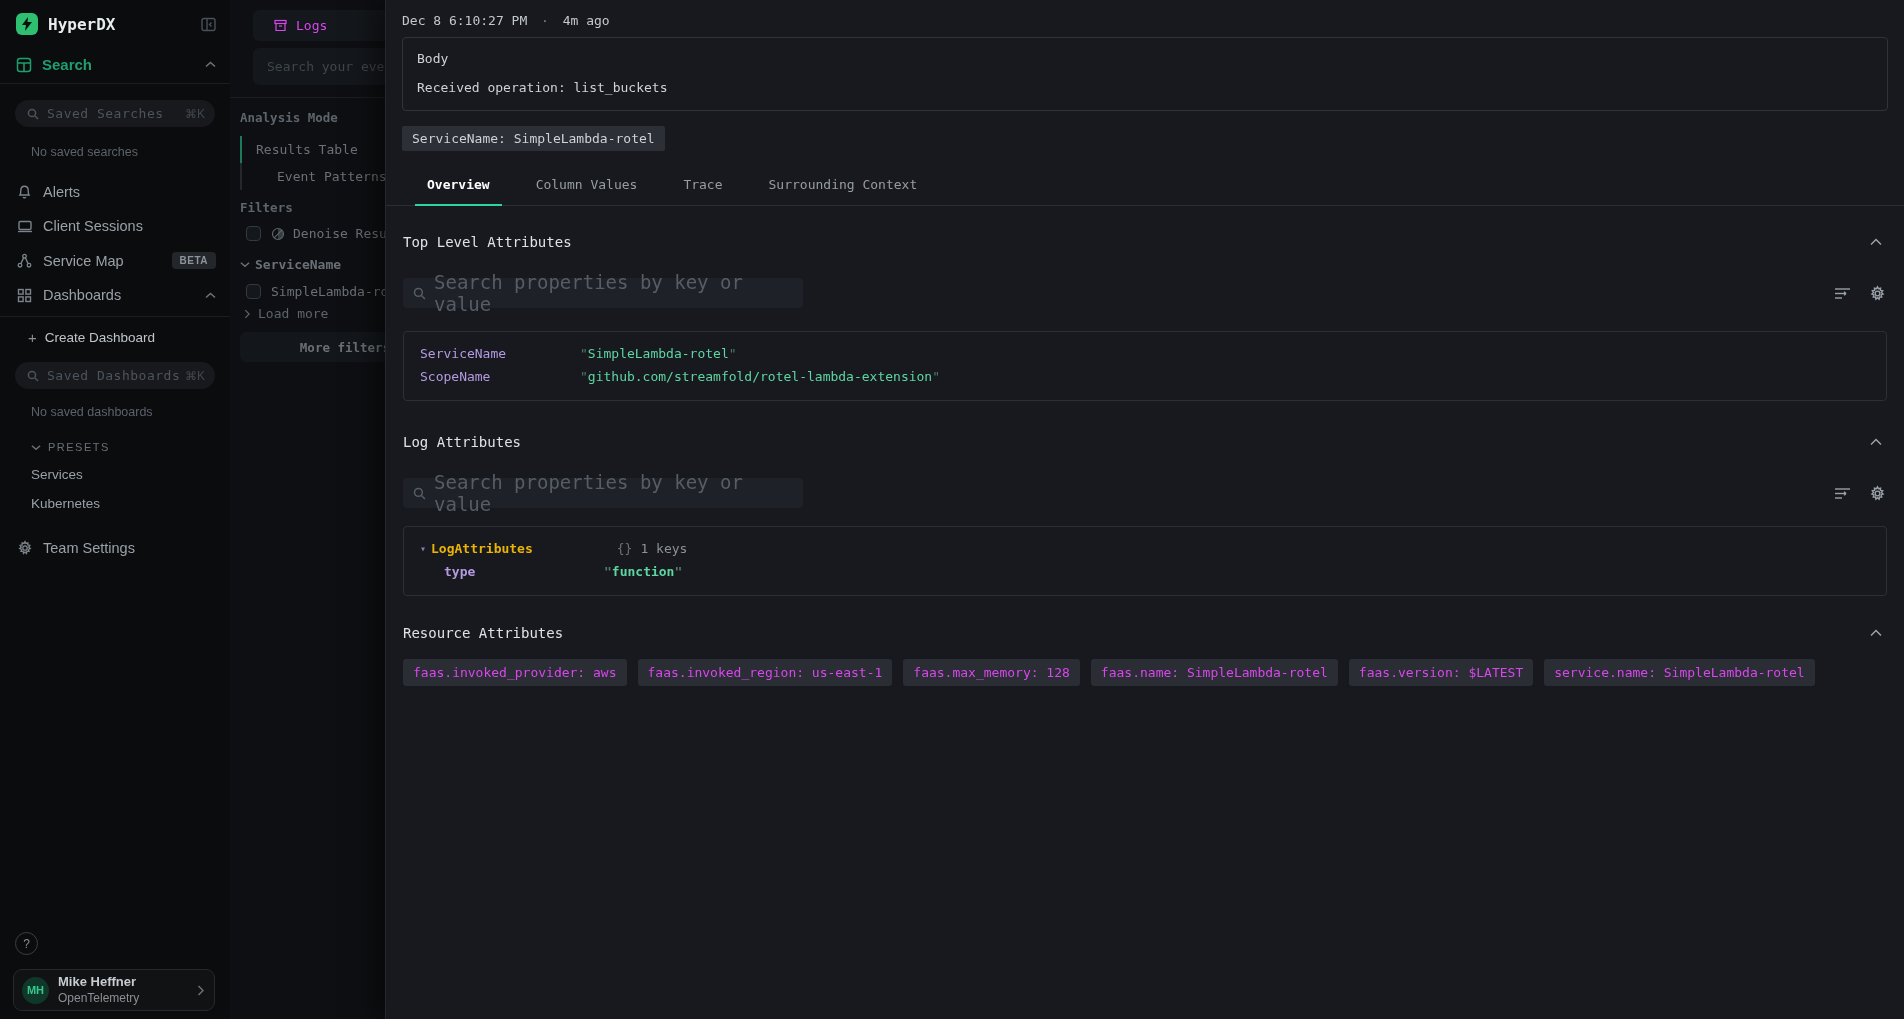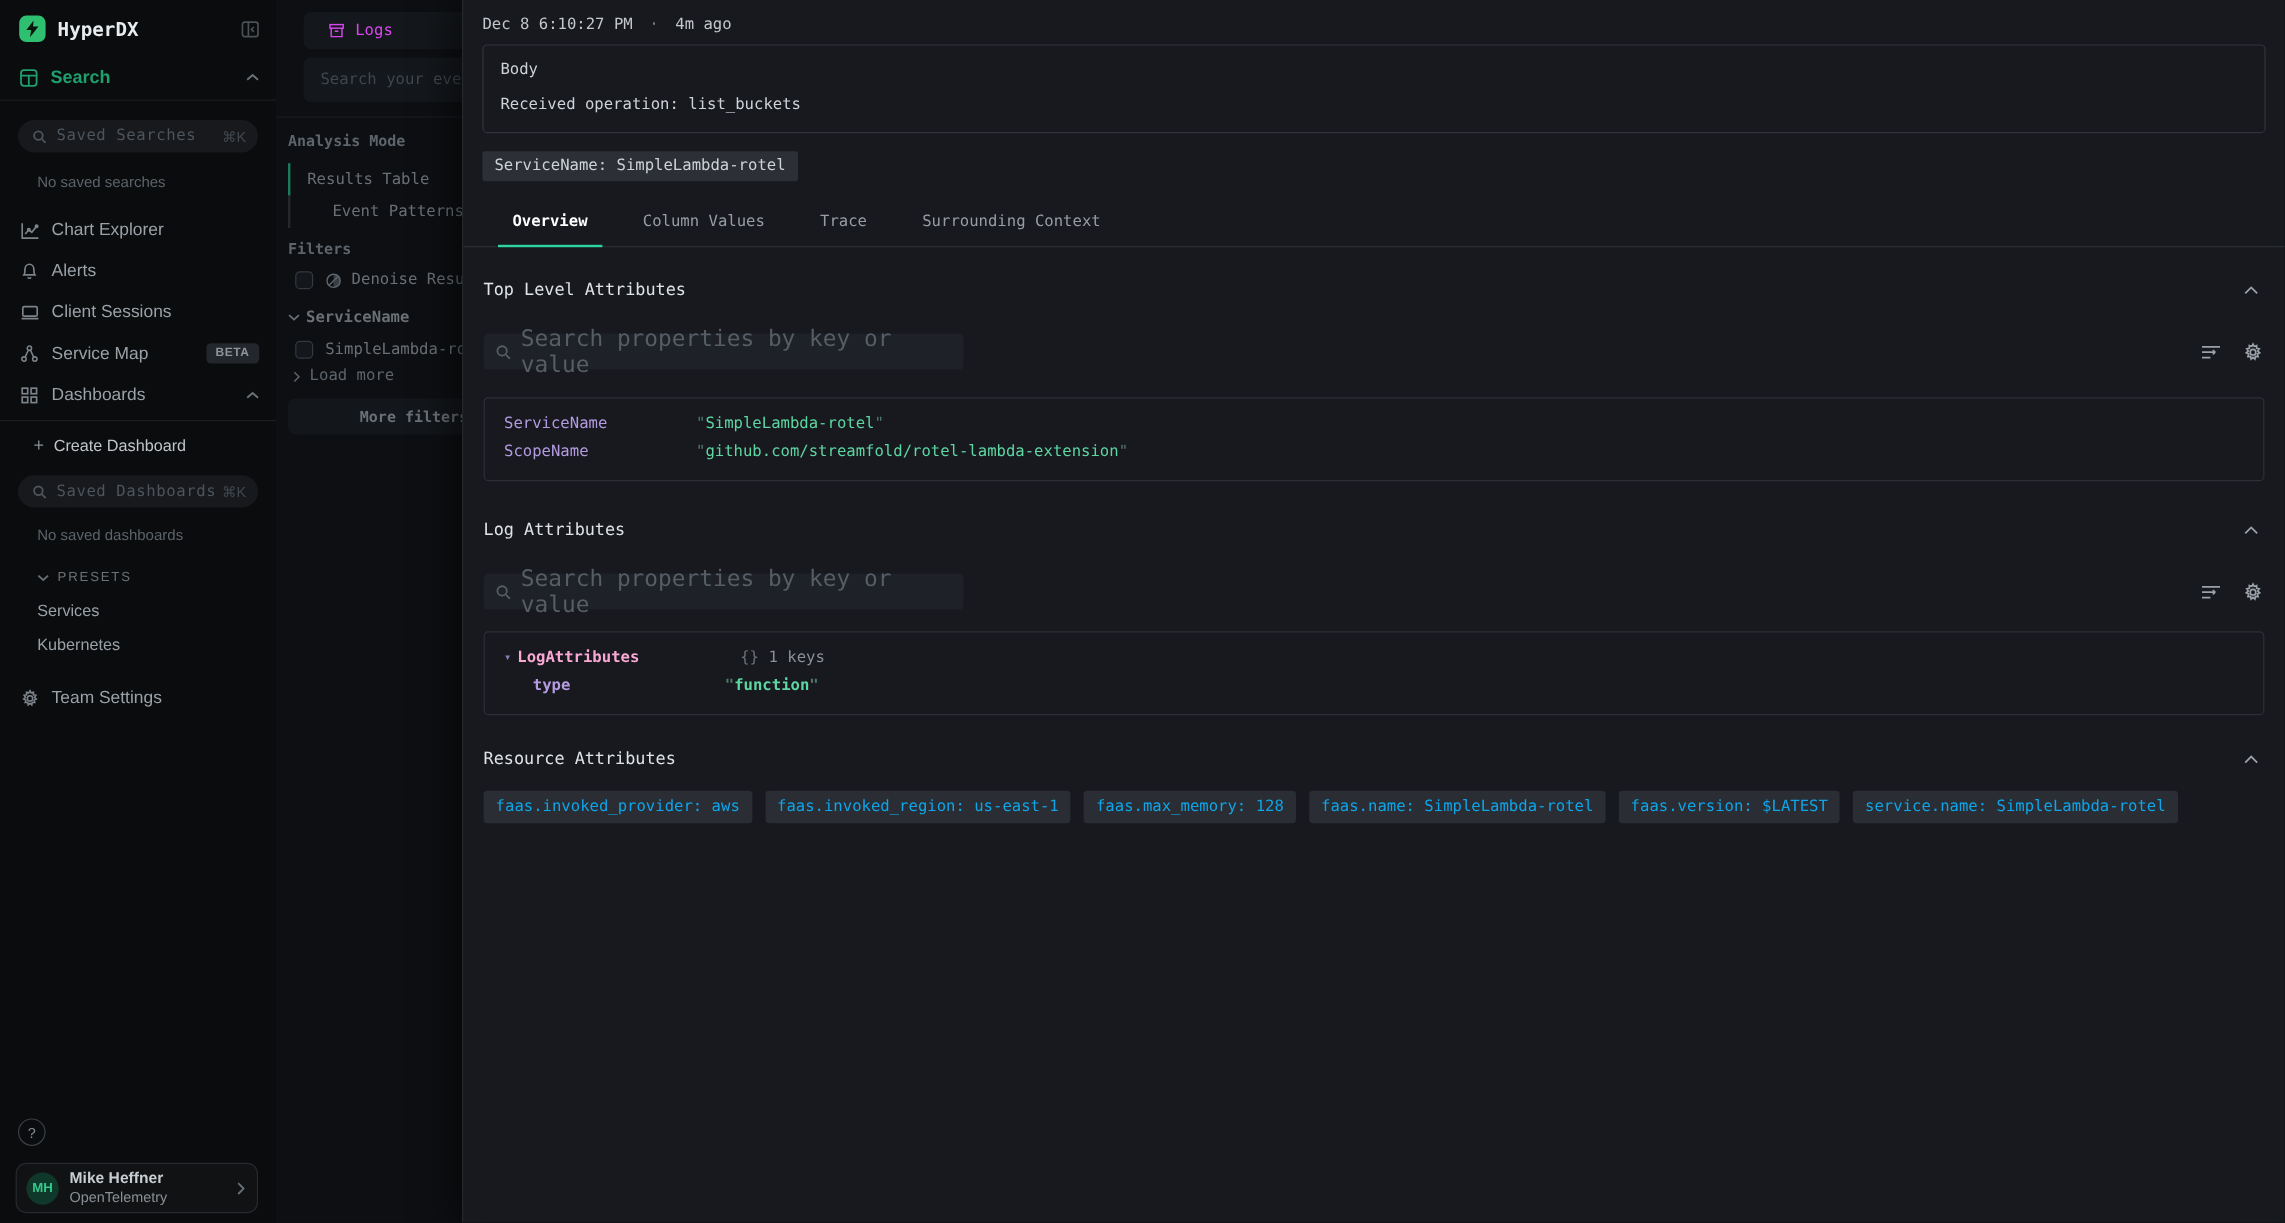--- a/index.html
+++ b/index.html
@@ -131,29 +131,29 @@
   .tool-ic { color:#9aa1a8; cursor:pointer; display:flex; margin-left:16px; margin-right:2px; }
 
   .attr-panel { margin:23px 1px 0; border:1px solid #2c3036; border-radius:4px;
     padding:10px 16px 12px; font-size:13px; line-height:23px; }
   .attr-row { display:flex; }
   .attr-key { color:#b49ae0; width:160px; flex-shrink:0; cursor:pointer; }
   .attr-val { color:#5dd6a2; cursor:pointer; }
   .attr-val::before, .attr-val::after { content:"\""; color:#527a68; }
   .tree-root { display:flex; align-items:center; }
   .tree-tri { color:#8b79b8; font-size:10px; margin-right:5px; cursor:pointer; }
-  .tree-key { color:#f9a8d4; font-weight:bold; cursor:pointer; }
+  .tree-key { color:#eab308; font-weight:bold; cursor:pointer; }
   .tree-badge { color:#8a9198; margin-left:84px; }
   .tree-badge .braces { color:#6a7177; margin-right:8px; }
   .tree-child { display:flex; margin-left:24px;gap:24px; }
   .tree-child .attr-key { width:136px; font-weight:bold; }
   .tree-child .attr-val { font-weight:bold; }
 
   .tags-row { display:flex; gap:11px; margin:18px 1px 0; flex-wrap:wrap; }
-  .res-tag { background:#2a2d33; color:#0ea5e9; font-size:13px; padding:6px 10px;
+  .res-tag { background:#2a2d33; color:#d946ef; font-size:13px; padding:6px 10px;
     border-radius:3px; cursor:pointer; white-space:nowrap; }
 
   
   .drawer-footer { position:absolute; left:0; right:0; bottom:0; height:44px; background:#1d2025;
     border-top:1px solid #2c2f34; display:flex; align-items:center; padding-left:28px;
     color:#9aa1a8; font-size:13px; }
   .kbd { background:#282c31; border:1px solid #42464c; border-radius:4px; padding:1px 7px;
     color:#c6cbd0; font-size:12px; margin:0 5px; display:inline-block; line-height:17px; }
   .kbd.esc { font-weight:bold; color:#eef1f3; padding:1px 8px; }
   .foot-div { color:#3e434a; margin:0 20px 0 24px; }
@@ -204,31 +204,20 @@
           <circle cx="5" cy="5" r="3.6"></circle>
           <line x1="8" y1="8" x2="11" y2="11"></line>
         </svg>
     </span>
     <span class="ph">Saved Searches</span>
     <span class="pill-kbd">⌘K</span>
   </div>
   <div class="muted-note">No saved searches</div>
 
   <div class="nav-list">
-    <div class="nav-item">
-      <span class="nav-ic">
-        <svg width="16" height="15" viewBox="0 0 16 15" fill="none" stroke="currentColor" stroke-width="1.4">
-            <path d="M1.5 1 V13.5 H15"></path>
-            <path d="M4 10 L7 6.5 L9.5 8.5 L13.5 3.5"></path>
-            <circle cx="7" cy="6.5" r="1" fill="currentColor"></circle>
-            <circle cx="13.5" cy="3.5" r="1" fill="currentColor"></circle>
-          </svg>
-      </span>
-      <span class="nav-label">Chart Explorer</span>
-    </div>
     <div class="nav-item">
       <span class="nav-ic">
         <svg width="15" height="16" viewBox="0 0 15 16" fill="none" stroke="currentColor" stroke-width="1.4">
             <path d="M3 11 C3 11 3.8 10 3.8 6.5 C3.8 4 5.4 2.2 7.5 2.2 C9.6 2.2 11.2 4 11.2 6.5 C11.2 10 12 11 12 11 Z"></path>
             <path d="M6.2 13 a1.4 1.4 0 0 0 2.6 0"></path>
           </svg>
       </span>
       <span class="nav-label">Alerts</span>
     </div>
     <div class="nav-item">

